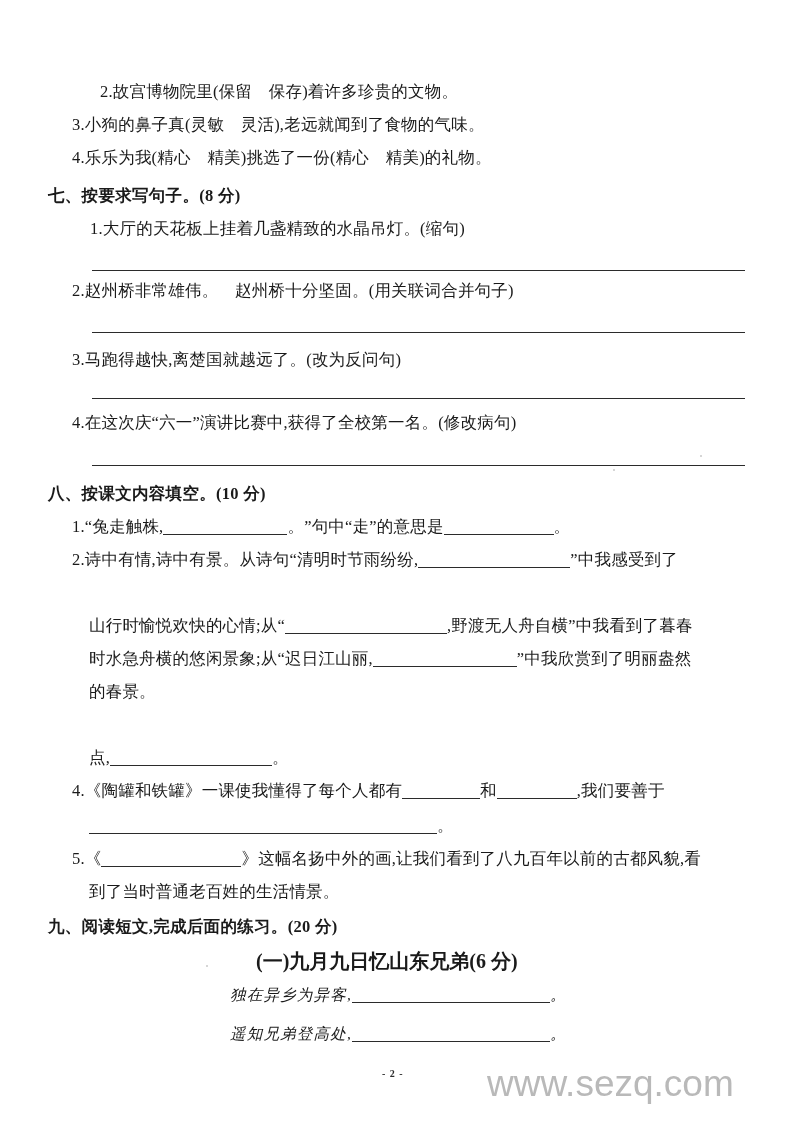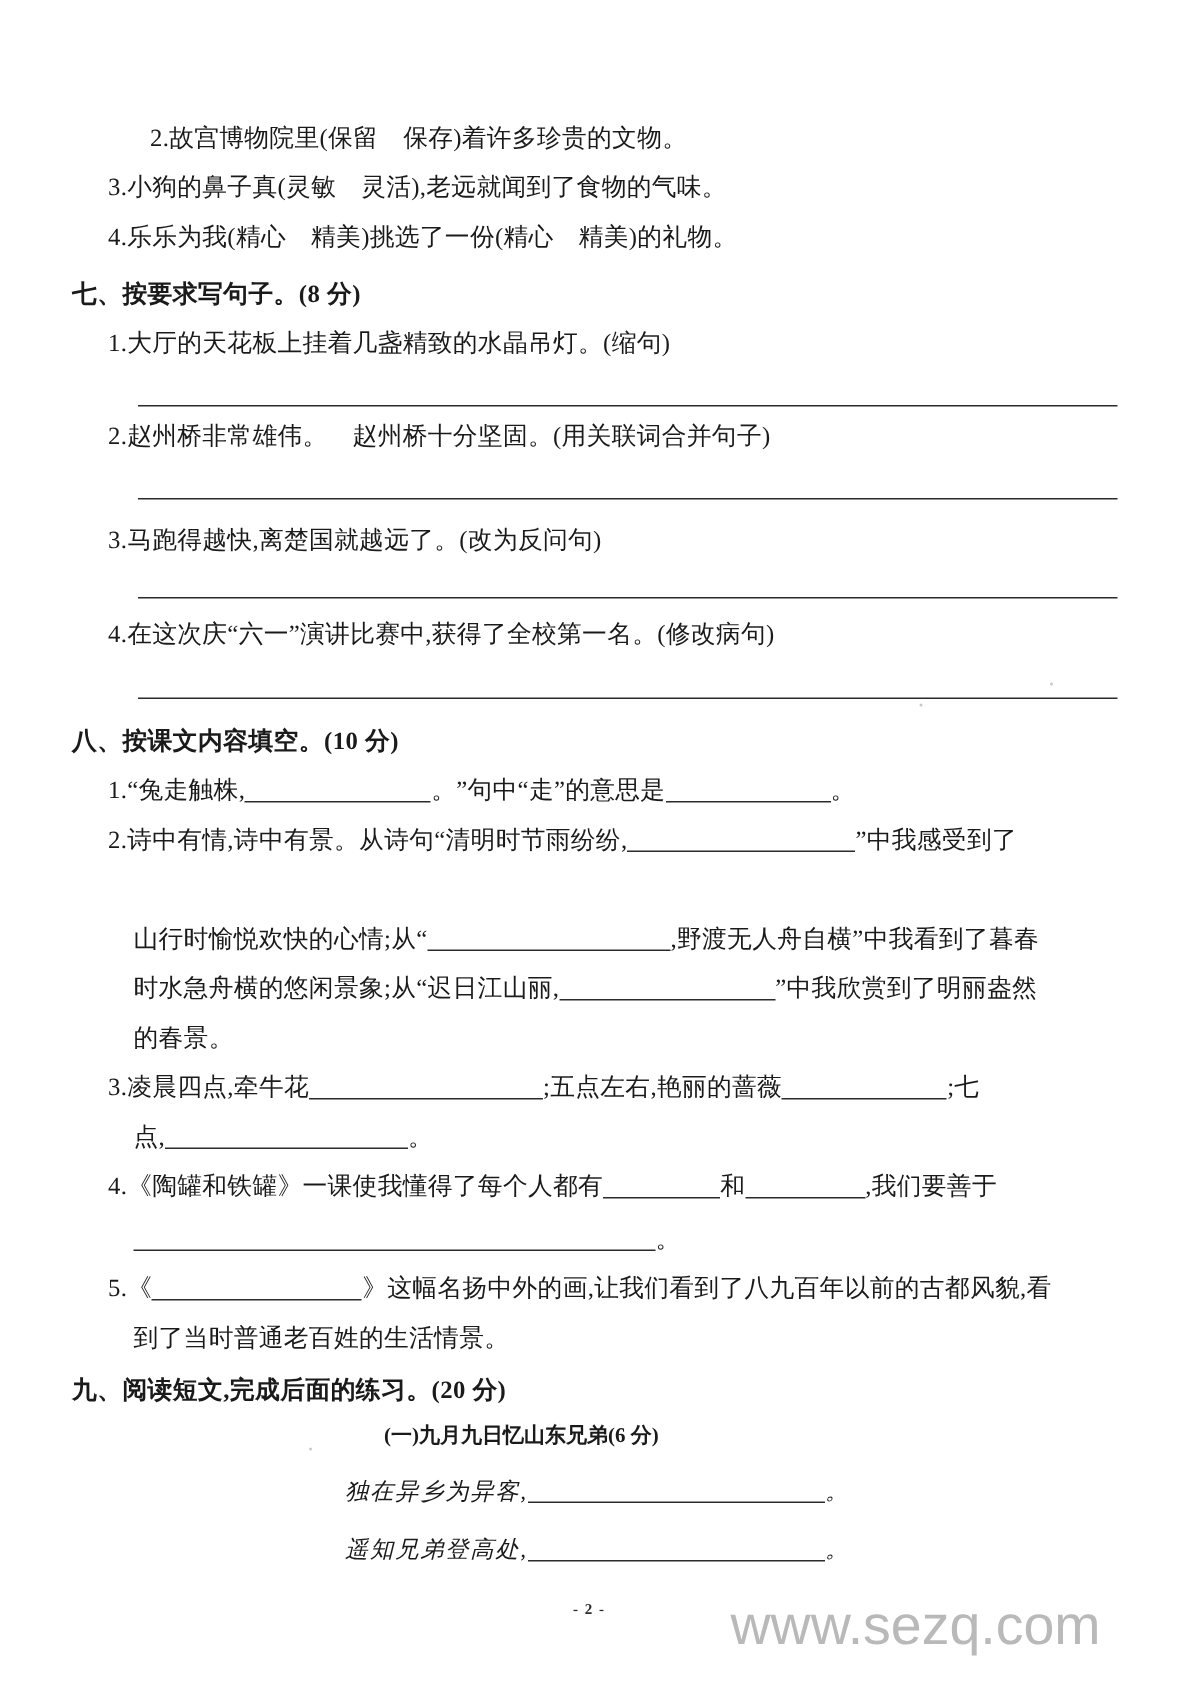--- a/index.html
+++ b/index.html
@@ -56,21 +56,21 @@
   .inl {
     display: inline-block;
     border-bottom: 1.1px solid #2b2b2b;
     vertical-align: -3px;
     height: 14px;
   }
 
   
   .poem-title {
     position: absolute;
-    font-size: 14px;
+    font-size: 20px;
     font-weight: bold;
     white-space: nowrap;
     line-height: 1;
     font-family: Liberation Serif, serif;
   }
   .poem-line {
     position: absolute;
     font-size: 15.5px;
     white-space: nowrap;
     line-height: 1;
@@ -115,21 +115,21 @@
     <span>3.</span><span>小狗的鼻子真(灵敏　灵活),老远就闻到了食物的气味。</span>
   </div>
   <div class="q-line" style="left:72px; top:150px;text-align:center;">
     <span>4.</span><span>乐乐为我(精心　精美)挑选了一份(精心　精美)的礼物。</span>
   </div>
 
   <div class="sec-head" style="left:48px; top:188px;">
     <span>七、按要求写句子。</span><span class="pts">(8 分)</span>
   </div>
 
-  <div class="q-line" style="left:72px; top:221px;">
+  <div class="q-line" style="left:90px; top:221px;">
     <span>1.</span><span>大厅的天花板上挂着几盏精致的水晶吊灯。(缩句)</span>
   </div>
   <div class="rule" style="left:92px; top:270px; width:653px;"></div>
 
   <div class="q-line" style="left:72px; top:283px;">
     <span>2.</span><span>赵州桥非常雄伟。　赵州桥十分坚固。(用关联词合并句子)</span>
   </div>
   <div class="rule" style="left:92px; top:332px; width:653px;"></div>
 
   <div class="q-line" style="left:72px; top:352px;">
@@ -156,23 +156,20 @@
   <div class="q-line" style="left:89px; top:618px;">
     <span>山行时愉悦欢快的心情;从“</span><span class="inl" style="width:162px;"></span><span>,野渡无人舟自横”中我看到了暮春</span>
   </div>
   <div class="q-line" style="left:89px; top:651px;">
     <span>时水急舟横的悠闲景象;从“迟日江山丽,</span><span class="inl" style="width:144px;"></span><span>”中我欣赏到了明丽盎然</span>
   </div>
   <div class="q-line" style="left:89px; top:684px;">
     <span>的春景。</span>
   </div>
 
-  <div class="q-line" style="left:72px; top:717px;">
-    <span>3.</span><span>凌晨四点,牵牛花</span><span class="inl" style="width:156px;"></span><span>;五点左右,艳丽的蔷薇</span><span class="inl" style="width:110px;"></span><span>;七</span>
-  </div>
   <div class="q-line" style="left:89px; top:750px;">
     <span>点,</span><span class="inl" style="width:162px;"></span><span>。</span>
   </div>
 
   <div class="q-line" style="left:72px; top:783px;">
     <span>4.</span><span>《陶罐和铁罐》一课使我懂得了每个人都有</span><span class="inl" style="width:78px;"></span><span>和</span><span class="inl" style="width:80px;"></span><span>,我们要善于</span>
   </div>
   <div class="q-line" style="left:89px; top:818px;">
     <span class="inl" style="width:348px;"></span><span>。</span>
   </div>

